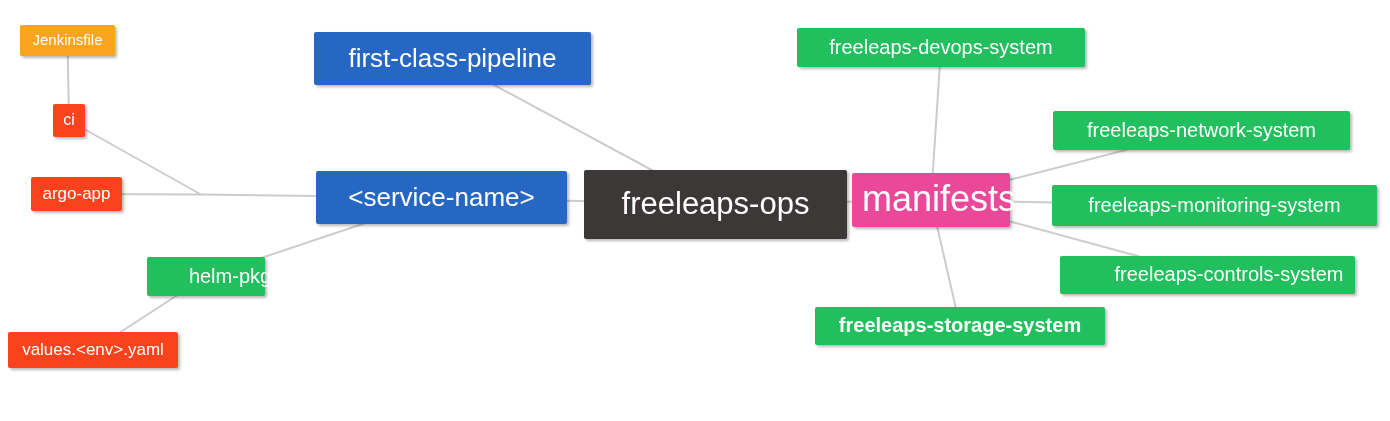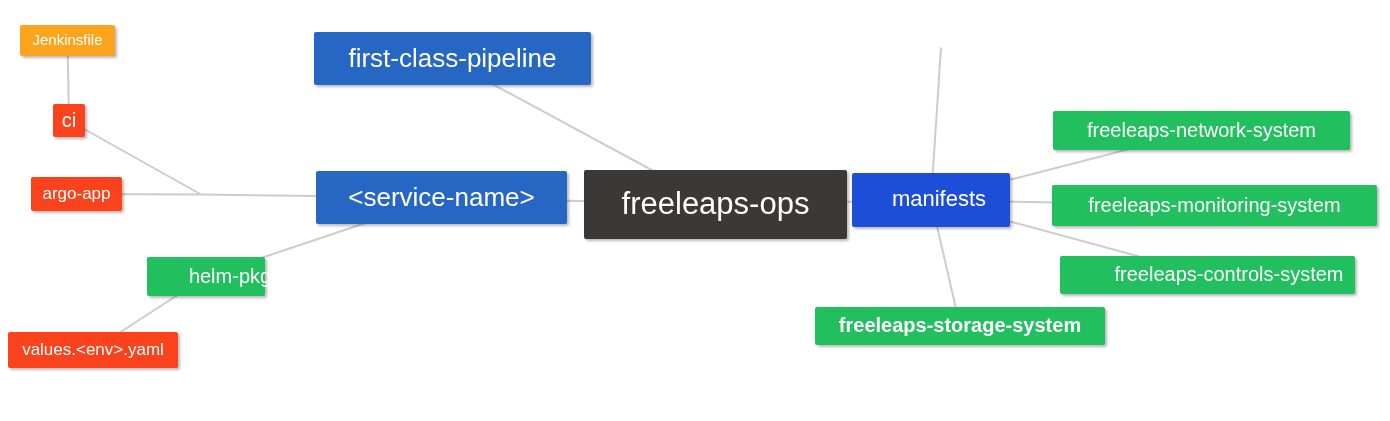--- a/index.html
+++ b/index.html
@@ -59,43 +59,46 @@
       <line x1="715.5" y1="204.5" x2="931" y2="200" stroke="#CCCCCC" stroke-width="2"></line>
       <line x1="931" y1="200" x2="941" y2="47.5" stroke="#CCCCCC" stroke-width="2"></line>
       <line x1="931" y1="200" x2="1201.5" y2="130.5" stroke="#CCCCCC" stroke-width="2"></line>
       <line x1="931" y1="200" x2="1214.5" y2="205.5" stroke="#CCCCCC" stroke-width="2"></line>
       <line x1="931" y1="200" x2="1207.5" y2="275" stroke="#CCCCCC" stroke-width="2"></line>
       <line x1="931" y1="200" x2="960" y2="326" stroke="#CCCCCC" stroke-width="2"></line>
     </svg>
 <div class="node" style="left: 20px; top: 25px; width: 95px; height: 31px; font-size: 15px; background: rgb(251, 165, 30); color: rgb(255, 255, 255);">
       <span>Jenkinsfile</span>
     </div>
-    <div class="node" style="left: 53px; top: 104px; width: 32px; height: 33px; font-size: 20px; background: rgb(250, 67, 28); color: rgb(255, 255, 255);">
+    <div class="node" style="left: 53px; top: 104px; width: 32px; height: 33px; font-size: 16px; background: rgb(250, 67, 28); color: rgb(255, 255, 255);">
       <span>ci</span>
     </div>
     <div class="node" style="left: 31px; top: 177px; width: 91px; height: 34px; font-size: 17px; background: rgb(250, 67, 28); color: rgb(255, 255, 255);">
       <span>argo-app</span>
     </div>
     <div class="node" style="left: 147px; top: 257px; width: 118px; height: 39px; font-size: 20px; background: rgb(33, 191, 93); color: rgb(255, 255, 255); padding-left: 48px;">
       <span>helm-pkg</span>
     </div>
     <div class="node" style="left: 8px; top: 332px; width: 170px; height: 36px; font-size: 17px; background: rgb(250, 67, 28); color: rgb(255, 255, 255);">
       <span>values.&lt;env&gt;.yaml</span>
     </div>
     <div class="node" style="left: 314px; top: 32px; width: 277px; height: 53px; font-size: 26px; background: rgb(39, 103, 196); color: rgb(255, 255, 255);">
       <span>first-class-pipeline</span>
     </div>
     <div class="node" style="left: 316px; top: 171px; width: 251px; height: 53px; font-size: 26px; background: rgb(39, 103, 196); color: rgb(255, 255, 255);">
       <span>&lt;service-name&gt;</span>
     </div>
     <div class="node" style="left: 584px; top: 170px; width: 263px; height: 69px; font-size: 31px; background: rgb(59, 56, 55); color: rgb(255, 255, 255);">
       <span>freeleaps-ops</span>
     </div>
-    <div class="node" style="left: 852px; top: 173px; width: 158px; height: 54px; font-size: 22px; background: #1d4ed8; color: rgb(255, 255, 255); padding-left: 16px;">
+    <div class="node" style="left: 852px; top: 173px; width: 158px; height: 54px; font-size: 36px; background: #ec4899; color: rgb(255, 255, 255); padding-left: 16px;">
       <span>manifests</span>
+    </div>
+    <div class="node" style="left: 797px; top: 28px; width: 288px; height: 39px; font-size: 20px; background: rgb(33, 191, 93); color: rgb(255, 255, 255);">
+      <span>freeleaps-devops-system</span>
     </div>
     <div class="node" style="left: 1053px; top: 111px; width: 297px; height: 39px; font-size: 20px; background: rgb(33, 191, 93); color: rgb(255, 255, 255);">
       <span>freeleaps-network-system</span>
     </div>
     <div class="node" style="left: 1052px; top: 185px; width: 325px; height: 41px; font-size: 20px; background: rgb(33, 191, 93); color: rgb(255, 255, 255);">
       <span>freeleaps-monitoring-system</span>
     </div>
     <div class="node" style="left: 1060px; top: 256px; width: 295px; height: 38px; font-size: 20px; background: rgb(33, 191, 93); color: rgb(255, 255, 255); padding-left: 43px;">
       <span>freeleaps-controls-system</span>
     </div>

